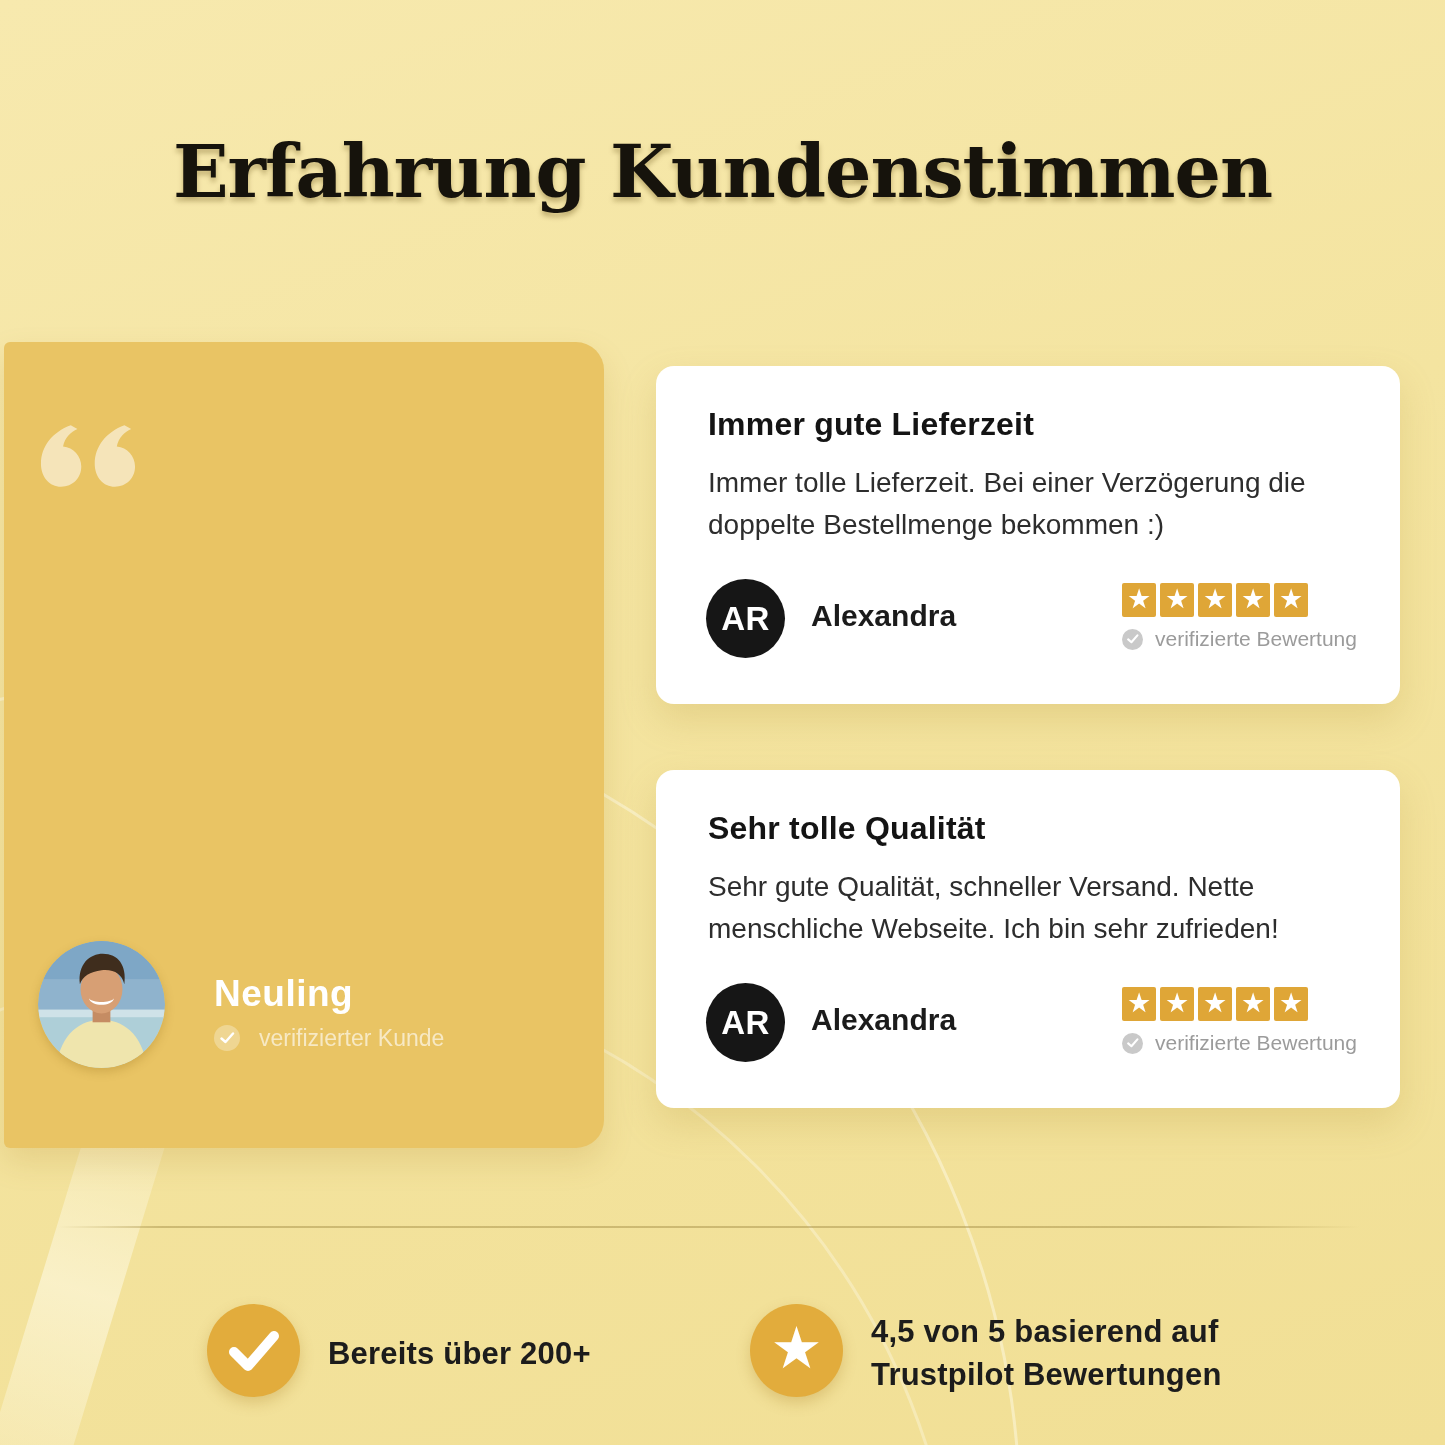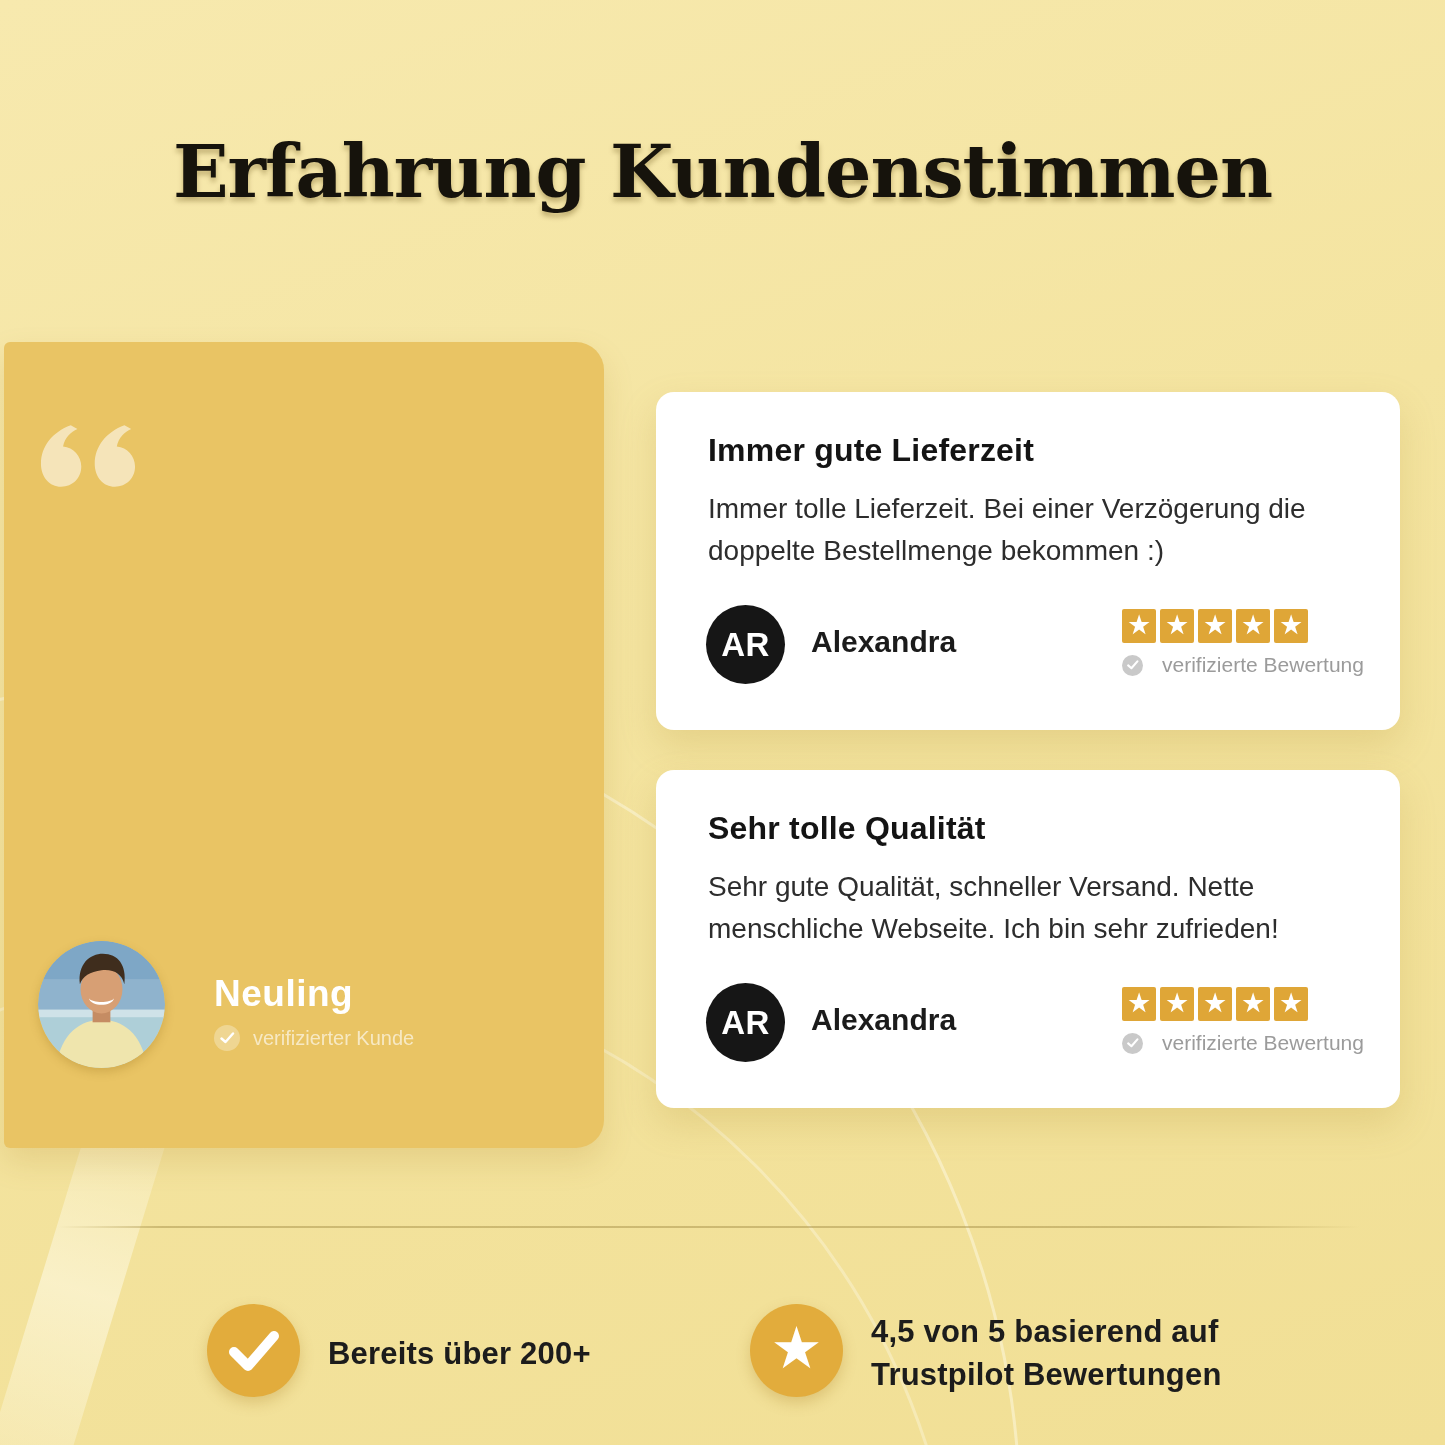--- a/index.html
+++ b/index.html
@@ -41,36 +41,36 @@
   .featured-avatar{
     position:absolute;left:0;top:0;width:127px;height:127px;border-radius:50%;
     overflow:hidden;box-shadow:0 4px 10px rgba(140,100,20,0.25);
   }
   .featured-avatar svg{display:block;width:100%;height:100%;}
   .featured-name{
     position:absolute;left:176px;top:32px;margin:0;
     font-size:37px;font-weight:700;color:#ffffff;letter-spacing:0.5px;
   }
   .featured-verified{
-    position:absolute;left:176px;top:84px;display:flex;align-items:center;gap:13px;
-    font-size:20px;color:rgba(255,255,255,0.62);
+    position:absolute;left:176px;top:84px;display:flex;gap:19px;
+    font-size:23px;color:rgba(255,255,255,0.62);
   }
   .badge-circle{
     width:26px;height:26px;border-radius:50%;flex:0 0 auto;
     display:flex;align-items:center;justify-content:center;
   }
   .badge-circle.light{background:rgba(255,255,255,0.30);}
   .badge-circle.gray{background:#c9c9c9;width:21px;height:21px;}
   
   .review-card{
     position:absolute;left:656px;width:744px;height:338px;
     background:#ffffff;border-radius:18px;
     box-shadow:0 16px 36px rgba(176,146,56,0.22);
   }
-  .review-card.first{top:392px;}
+  .review-card.first{top:366px;}
   .review-card.second{top:770px;}
   .review-title{
     position:absolute;left:52px;top:40px;margin:0;
     font-size:32px;font-weight:700;color:#141414;letter-spacing:0.2px;
   }
   .review-body{
     position:absolute;left:52px;top:96px;width:636px;margin:0;
     font-size:28px;line-height:42px;color:#2d2d2d;
   }
   .review-avatar{
@@ -83,21 +83,21 @@
     font-size:30px;font-weight:700;color:#1b1b1b;
   }
   .rating-block{position:absolute;left:466px;top:217px;}
   .stars{display:flex;gap:4px;}
   .star-sq{
     width:34px;height:34px;background:#dfa637;border-radius:2px;
     display:flex;align-items:center;justify-content:center;
     color:#ffffff;font-size:27px;line-height:1;padding-bottom:2px;box-sizing:border-box;
   }
   .review-verified{
-    display:flex;align-items:center;gap:19px;margin-top:10px;
+    display:flex;align-items:center;gap:12px;margin-top:10px;
     font-size:21px;color:#9b9b9b;
   }
   
   .divider{
     position:absolute;left:58px;top:1226px;width:1302px;height:2px;
     background:linear-gradient(90deg,rgba(168,146,74,0) 0%,rgba(168,146,74,0.5) 8%,rgba(168,146,74,0.5) 88%,rgba(168,146,74,0) 100%);
   }
   
   .stat-group{position:absolute;top:1304px;display:flex;align-items:center;}
   .stat-group.first{left:207px;}

